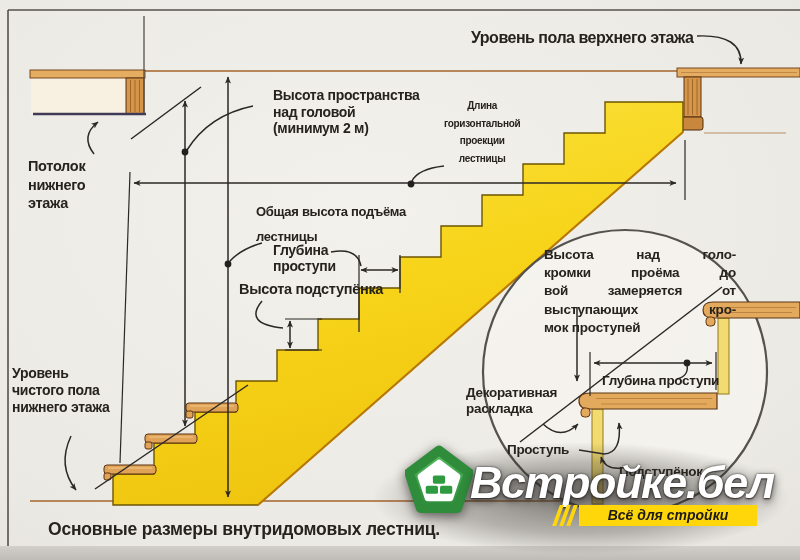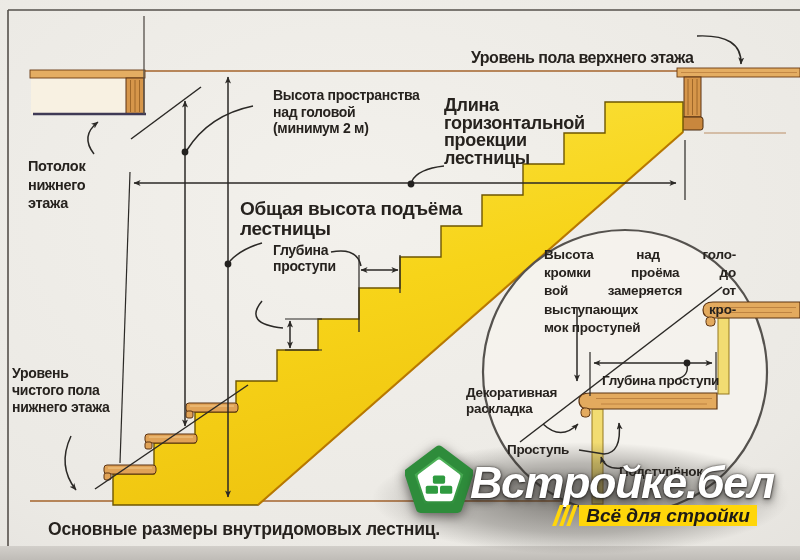--- a/index.html
+++ b/index.html
@@ -22,21 +22,21 @@
     background:radial-gradient(ellipse 58% 52% at 52% 55%, rgba(50,47,43,.60) 0%, rgba(50,47,43,.30) 46%, rgba(50,47,43,0) 74%);}
   #logo{position:absolute;left:0;top:0;width:780px;height:560px;z-index:5;pointer-events:none;}
   #logo-pentagon{position:absolute;left:405px;top:443px;width:68px;height:82px;
     filter:drop-shadow(0 3px 6px rgba(35,33,30,.65));}
   #brand-text{position:absolute;left:470px;top:457px;font-size:45px;font-weight:800;font-style:italic;
     color:#ffffff;letter-spacing:-1.5px;
     text-shadow:0 0 2px rgba(48,45,42,.95),0 3px 9px rgba(40,38,35,.85),0 1px 2px rgba(40,38,35,.9);}
   #tag-stripes{position:absolute;left:556px;top:505px;height:21px;display:flex;gap:3px;}
   #tag-stripes span{display:inline-block;width:4px;height:21px;background:#ffd60a;transform:skewX(-20deg);}
   #tagline-banner{position:absolute;left:579px;top:505px;width:178px;height:21px;background:#ffd60a;
-    text-align:center;line-height:21px;font-size:19px;font-weight:700;font-style:italic;color:#1d1a16;}
+    text-align:center;line-height:21px;font-size:14px;font-weight:700;font-style:italic;color:#1d1a16;}
 </style>
 </head>
 <body>
 
 <div id="stage">
 
   <svg id="diagram-svg" width="800" height="560" viewBox="0 0 800 560">
     <defs>
       <marker id="ah" markerWidth="8" markerHeight="8" refX="6.6" refY="3" orient="auto-start-reverse" markerUnits="userSpaceOnUse">
         <path d="M0,0 L7,3 L0,6 L1.9,3 Z" fill="#2b2926"></path>
@@ -153,35 +153,36 @@
         <path d="M590,352 V396 M716,352 V390" stroke-width="1.2"></path>
       </g>
       <circle cx="687" cy="363" r="3.4" fill="#23211f"></circle>
       <path d="M687,365 Q689,376 677,379" stroke="#2b2926" stroke-width="1.4" fill="none"></path>
       <path d="M543,424 Q561,441 578,424" stroke="#2b2926" stroke-width="1.5" fill="none" marker-end="url(#ah)"></path>
       <path d="M579,450 L604,454 Q622,453 619,423" stroke="#2b2926" stroke-width="1.5" fill="none" marker-end="url(#ah)"></path>
       <path d="M622,468 Q605,470 601,457" stroke="#2b2926" stroke-width="1.4" fill="none" marker-end="url(#ah)"></path>
     </g>
   </svg>
 
-  <div class="lbl" style="left:471px;top:29px;font-size:16px;letter-spacing:-0.5px;margin-top:20px;">Уровень пола верхнего этажа</div>
+  <div class="lbl" style="left:471px;top:29px;font-size:16px;letter-spacing:-0.5px;">Уровень пола верхнего этажа</div>
   <div class="lbl" style="left:257px;top:87px;font-size:14px;margin-left:16px;">Высота пространства
 над головой
 (минимум 2 м)</div>
-  <div class="lbl" style="left:444px;top:97px;font-size:18px;line-height:17.5px;">Длина
+  <div class="lbl" style="left:444px;top:97px;font-size:10px;line-height:17.5px;text-align:center;">Длина
 горизонтальной
 проекции
 лестницы</div>
   <div class="lbl" style="left:28px;top:157px;font-size:14.5px;line-height:18.5px;">Потолок
 нижнего
 этажа</div>
-  <div class="lbl" style="left:240px;top:199px;font-size:19px;line-height:20px;">Общая высота подъёма
+  <div class="lbl" style="left:256px;top:199px;font-size:13px;line-height:25px;">Общая высота подъёма
 лестницы</div>
   <div class="lbl" style="left:273px;top:242px;font-size:14px;line-height:16px;">Глубина
 проступи</div>
+  <div class="lbl" style="left:239px;top:281px;font-size:14.5px;">Высота подступёнка</div>
   <div class="lbl" style="left:12px;top:365px;font-size:14px;line-height:17px;">Уровень
 чистого пола
 нижнего этажа</div>
 
   <div class="inset-note" style="left:544px;top:246px;">
     <div class="jline">Высота над голо-</div>
     <div class="jline">кромки проёма до</div>
     <div class="jline">вой замеряется от</div>
     <div class="jline">выступающих кро-</div>
     <div>мок проступей</div>

